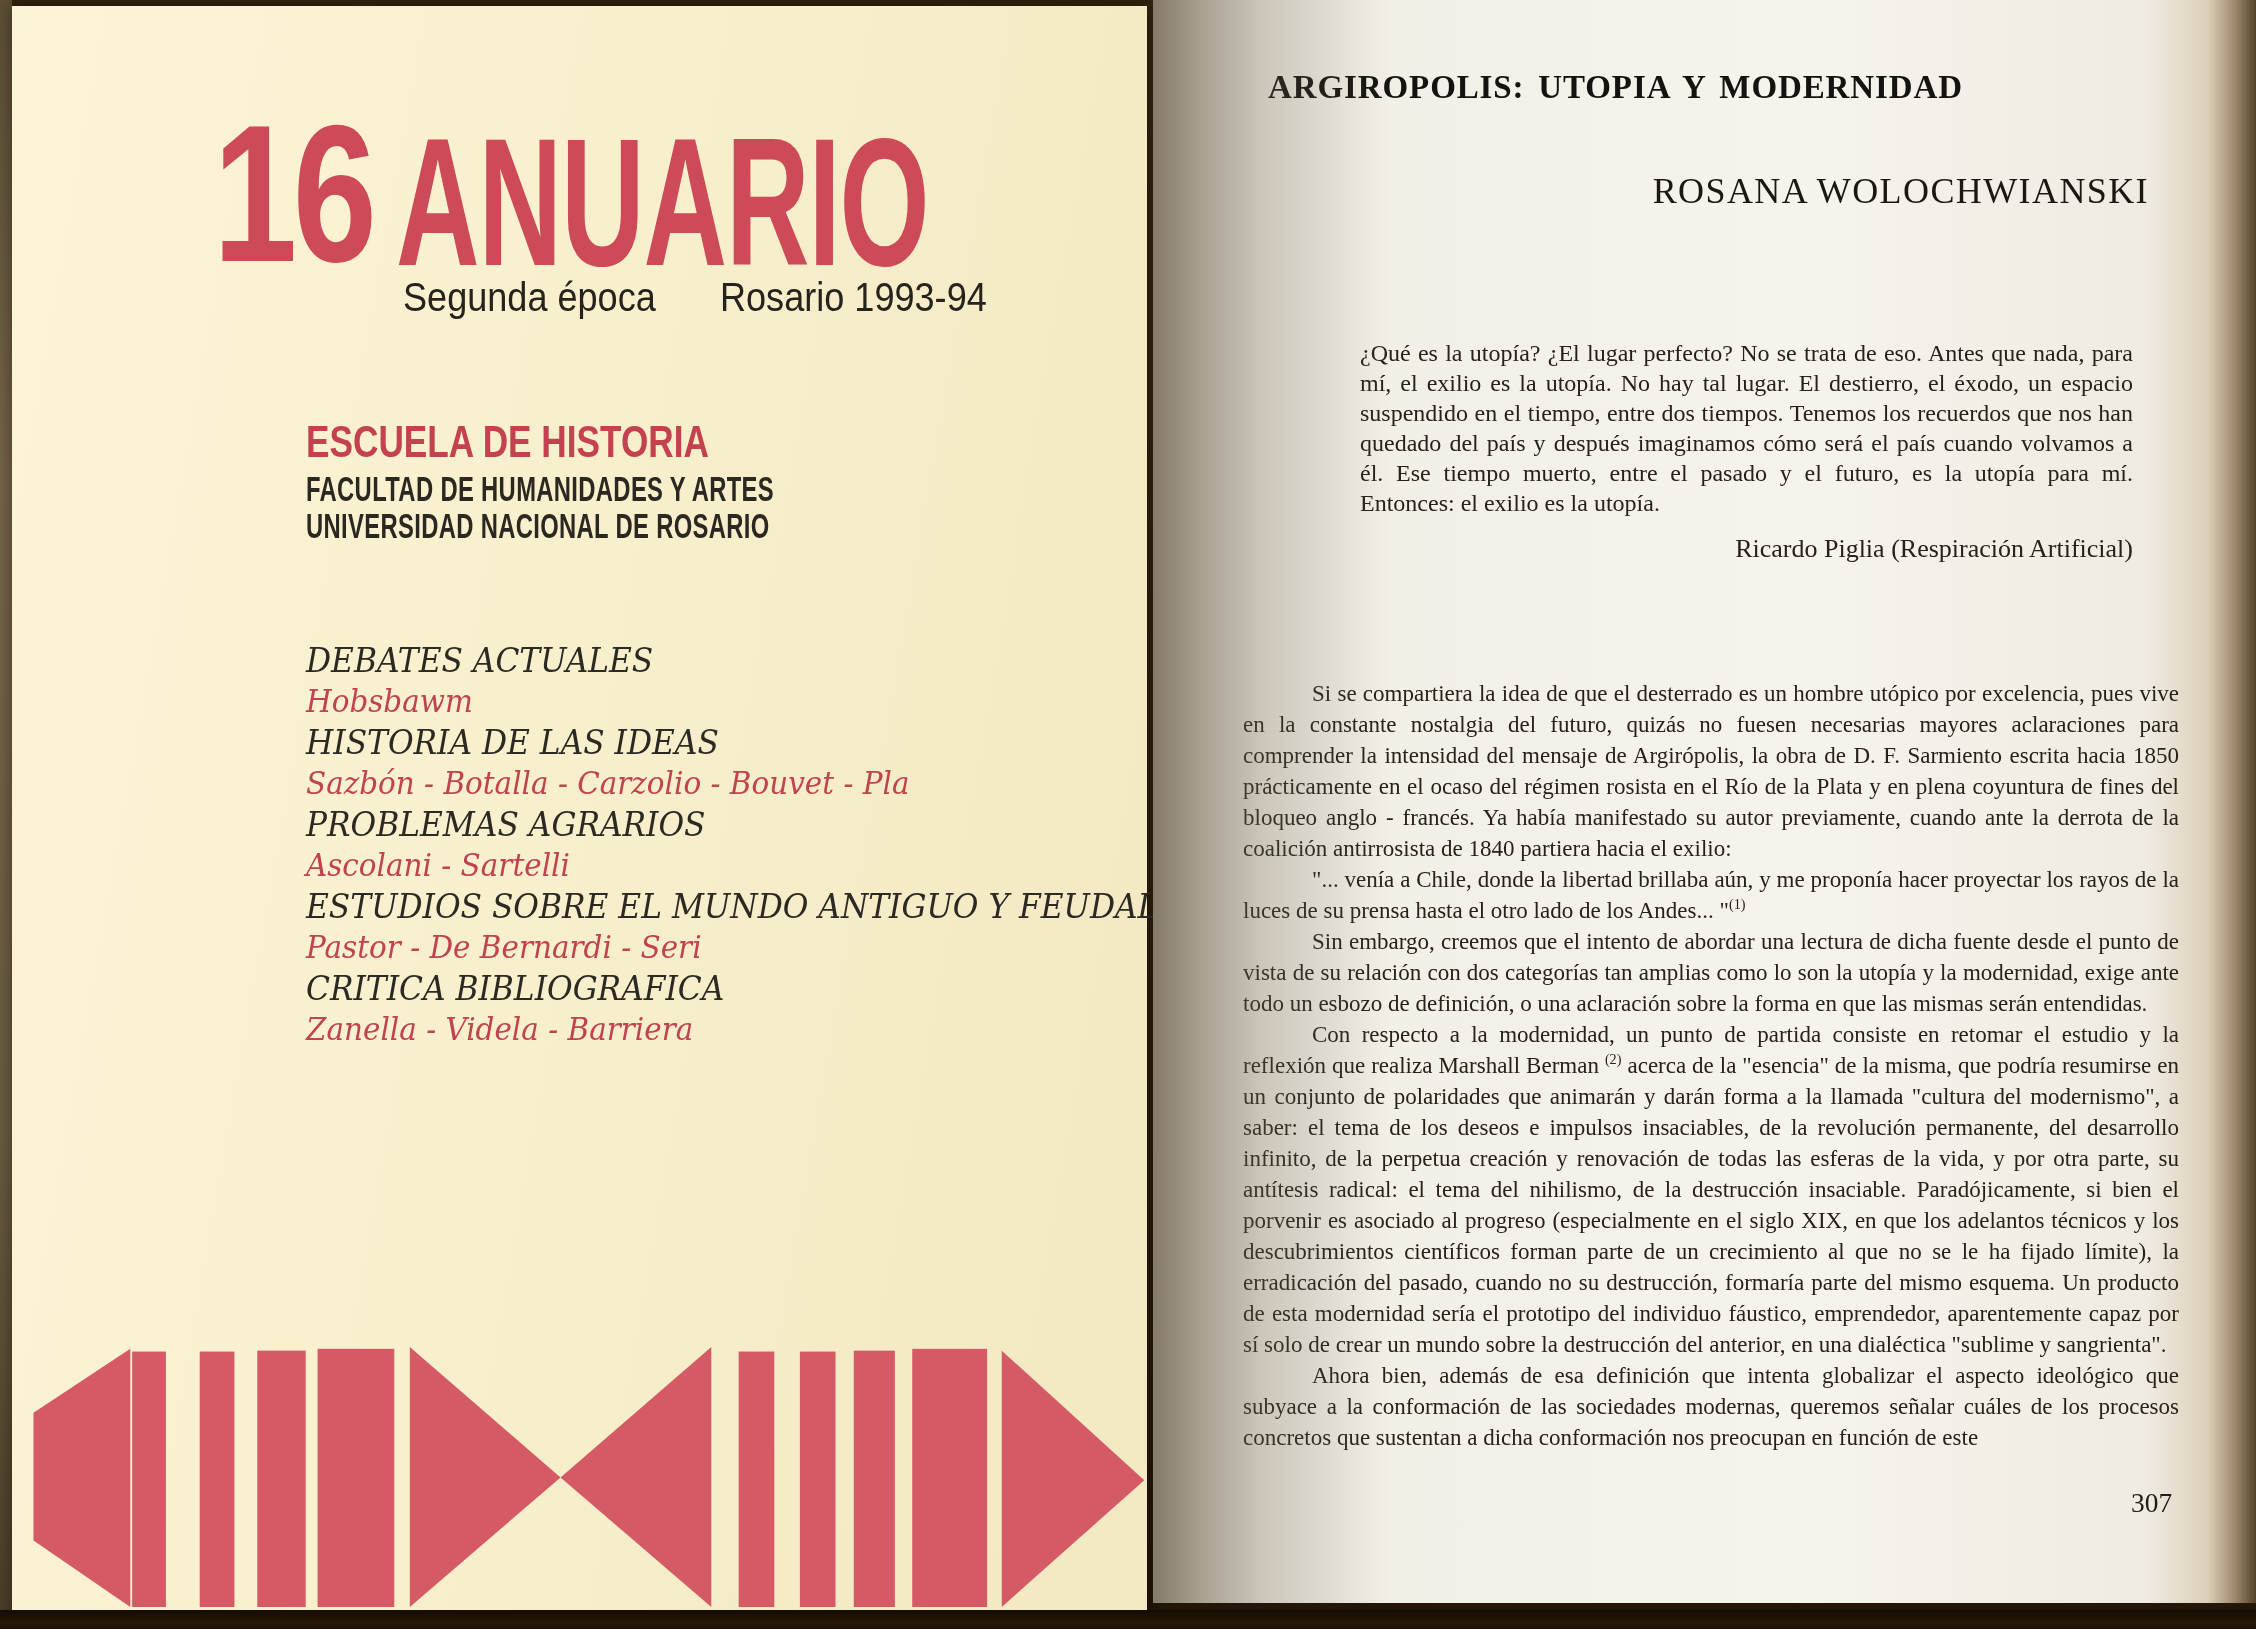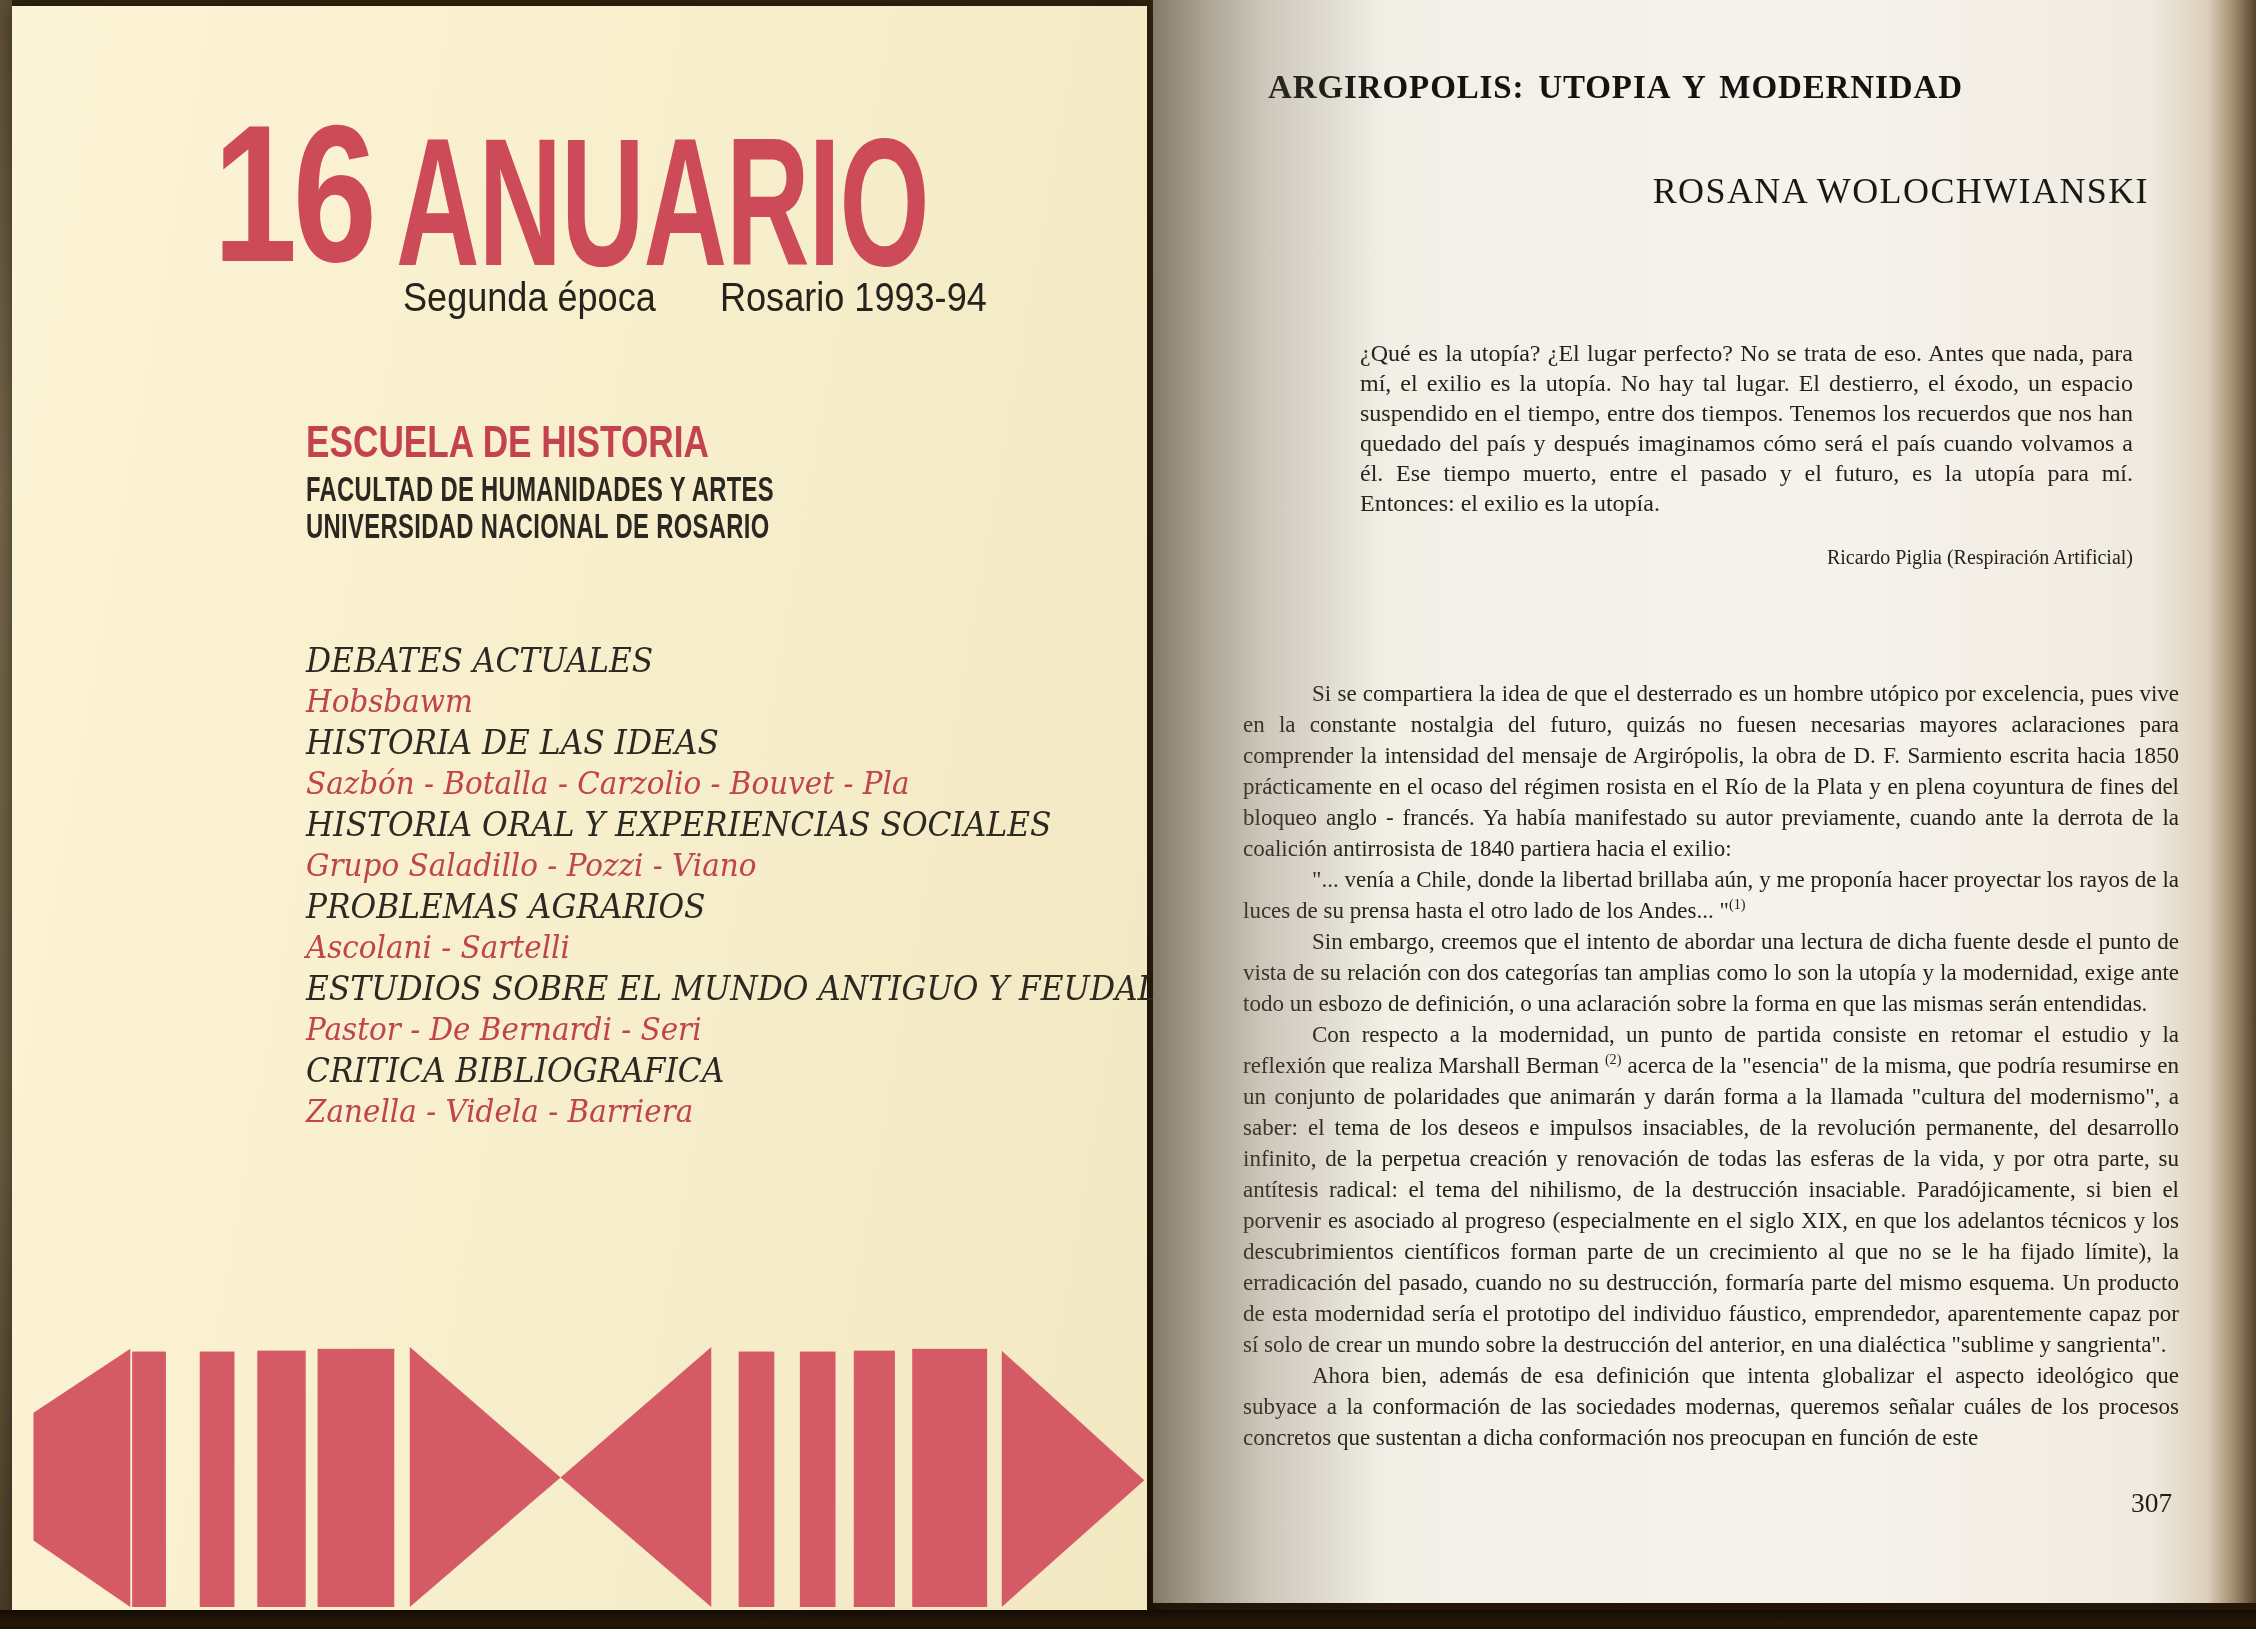--- a/index.html
+++ b/index.html
@@ -79,21 +79,21 @@
   }
   .art-author{
     position:absolute;left:0;right:108px;top:170px;text-align:right;
     font-size:36px;color:#1b1813;letter-spacing:1.4px;white-space:nowrap;
   }
   .art-epigraph{
     position:absolute;left:207px;top:338px;width:773px;
     font-size:24px;line-height:30px;text-align:justify;color:#26221a;
   }
   .art-epigraph-attr{
-    text-align:right;margin-top:24px;font-size:20px;color:#26221a;
+    text-align:right;margin-top:16px;font-size:26px;color:#26221a;
   }
   .art-body{
     position:absolute;left:90px;top:678px;width:936px;
     font-size:23px;line-height:31px;text-align:justify;color:#262219;
   }
   .body-par{margin:0;text-indent:69px;}
   .body-par sup{font-size:.62em;line-height:0;}
   .art-pageno{
     position:absolute;left:978px;top:1488px;font-size:27.4px;color:#211d16;
   }
@@ -114,24 +114,20 @@
   <span class="inst-3">UNIVERSIDAD NACIONAL DE ROSARIO</span>
 
   <div class="cover-toc">
     <div class="toc-group">
       <span class="toc-section">DEBATES ACTUALES</span>
       <span class="toc-authors">Hobsbawm</span>
     </div>
     <div class="toc-group">
       <span class="toc-section">HISTORIA DE LAS IDEAS</span>
       <span class="toc-authors">Sazbón - Botalla - Carzolio - Bouvet - Pla</span>
-    </div>
-    <div class="toc-group">
-      <span class="toc-section">HISTORIA ORAL Y EXPERIENCIAS SOCIALES</span>
-      <span class="toc-authors">Grupo Saladillo - Pozzi  - Viano</span>
     </div>
     <div class="toc-group">
       <span class="toc-section">PROBLEMAS AGRARIOS</span>
       <span class="toc-authors">Ascolani - Sartelli</span>
     </div>
     <div class="toc-group">
       <span class="toc-section">ESTUDIOS SOBRE EL MUNDO ANTIGUO Y FEUDAL</span>
       <span class="toc-authors">Pastor - De Bernardi - Seri</span>
     </div>
     <div class="toc-group">

